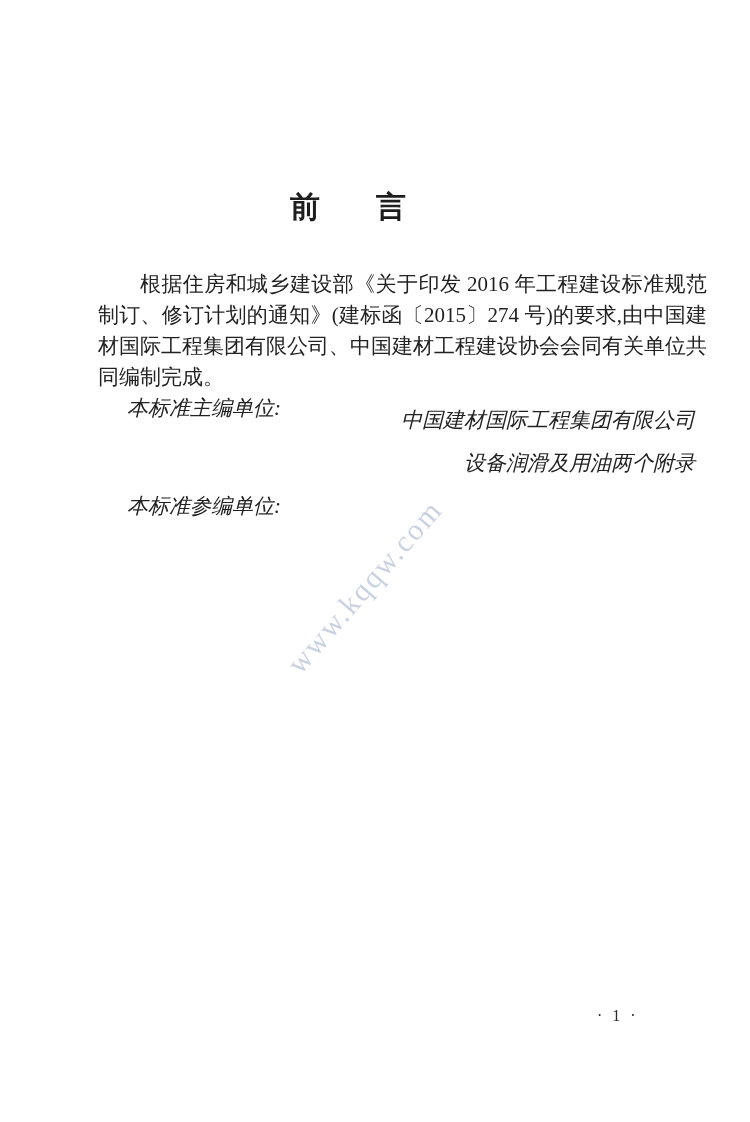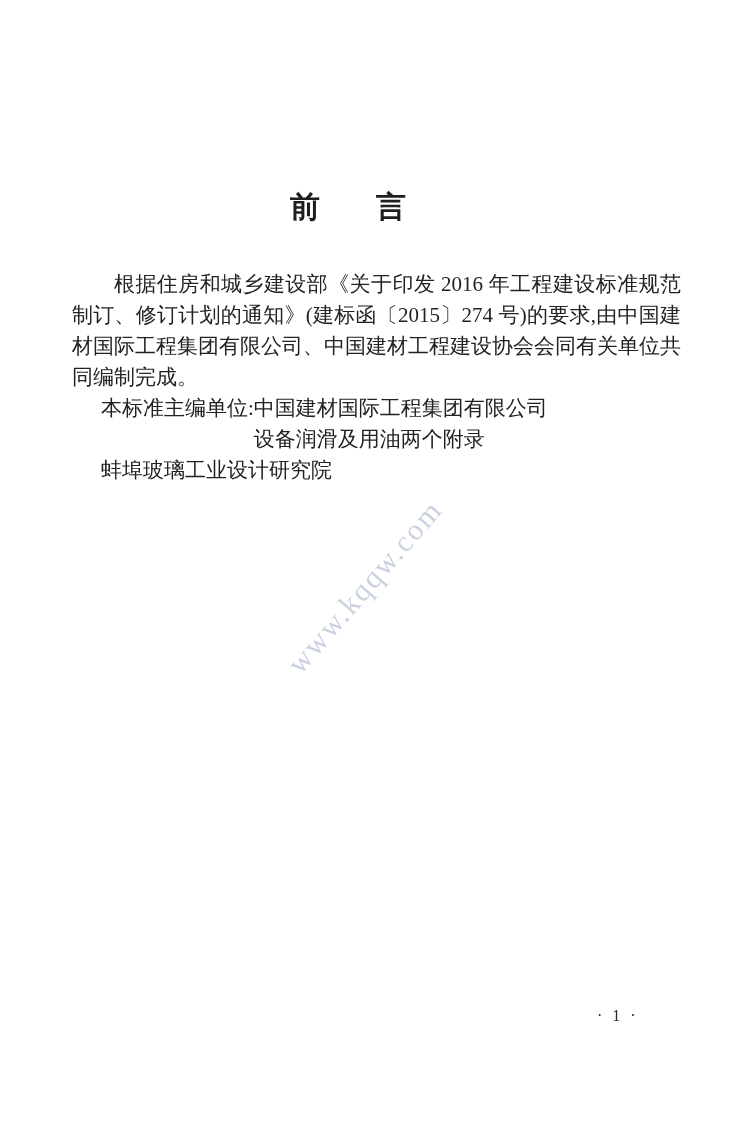--- a/index.html
+++ b/index.html
@@ -39,43 +39,44 @@
     font-size: 30px;
     line-height: 34px;
     font-weight: 700;
     letter-spacing: 13px;
     color: #1e1e1e;
     z-index: 2;
     font-family: "Liberation Sans", "DejaVu Sans", sans-serif;
   }
   .content {
     position: absolute;
-    left: 72px;
+    left: 98px;
     top: 269px;
     width: 609px;
     font-size: 21px;
     line-height: 31px;
     text-align: justify;
     z-index: 2;
   }
   .content p {
     margin: 0;
     text-indent: 2em;
   }
   .unit-row {
     display: flex;
     padding-left: 29px;
-    text-align: left;
+    text-align: right;
+    font-style: italic;
   }
   .unit-label {
     flex: 0 0 auto;
     white-space: nowrap;
   }
   .unit-values { flex: 1 1 auto; }
-  .unit-values .unit-value { margin: 0; }
+  .unit-values .unit-value { margin: 12px; }
   .page-number {
     position: absolute;
     left: 597px;
     top: 1006px;
     font-size: 16px;
     line-height: 20px;
     letter-spacing: 3px;
     color: #2a2a2a;
     z-index: 2;
   }
@@ -95,22 +96,22 @@
 
     <div class="unit-row">
       <span class="unit-label">本标准主编单位:</span>
       <span class="unit-values">
         <span class="unit-value" style="display:block">中国建材国际工程集团有限公司</span>
         <span class="unit-value" style="display:block">设备润滑及用油两个附录</span>
       </span>
     </div>
 
     <div class="unit-row">
+      <span class="unit-label">本标准参编单位:</span>
       <span class="unit-values">
-        <span class="unit-value" style="display:block">蚌埠玻璃工业设计研究院</span>
       </span>
     </div>
 
   </div>
 
   <div class="page-number">· 1 ·</div>
 
 </div>
 
 </body></html>

